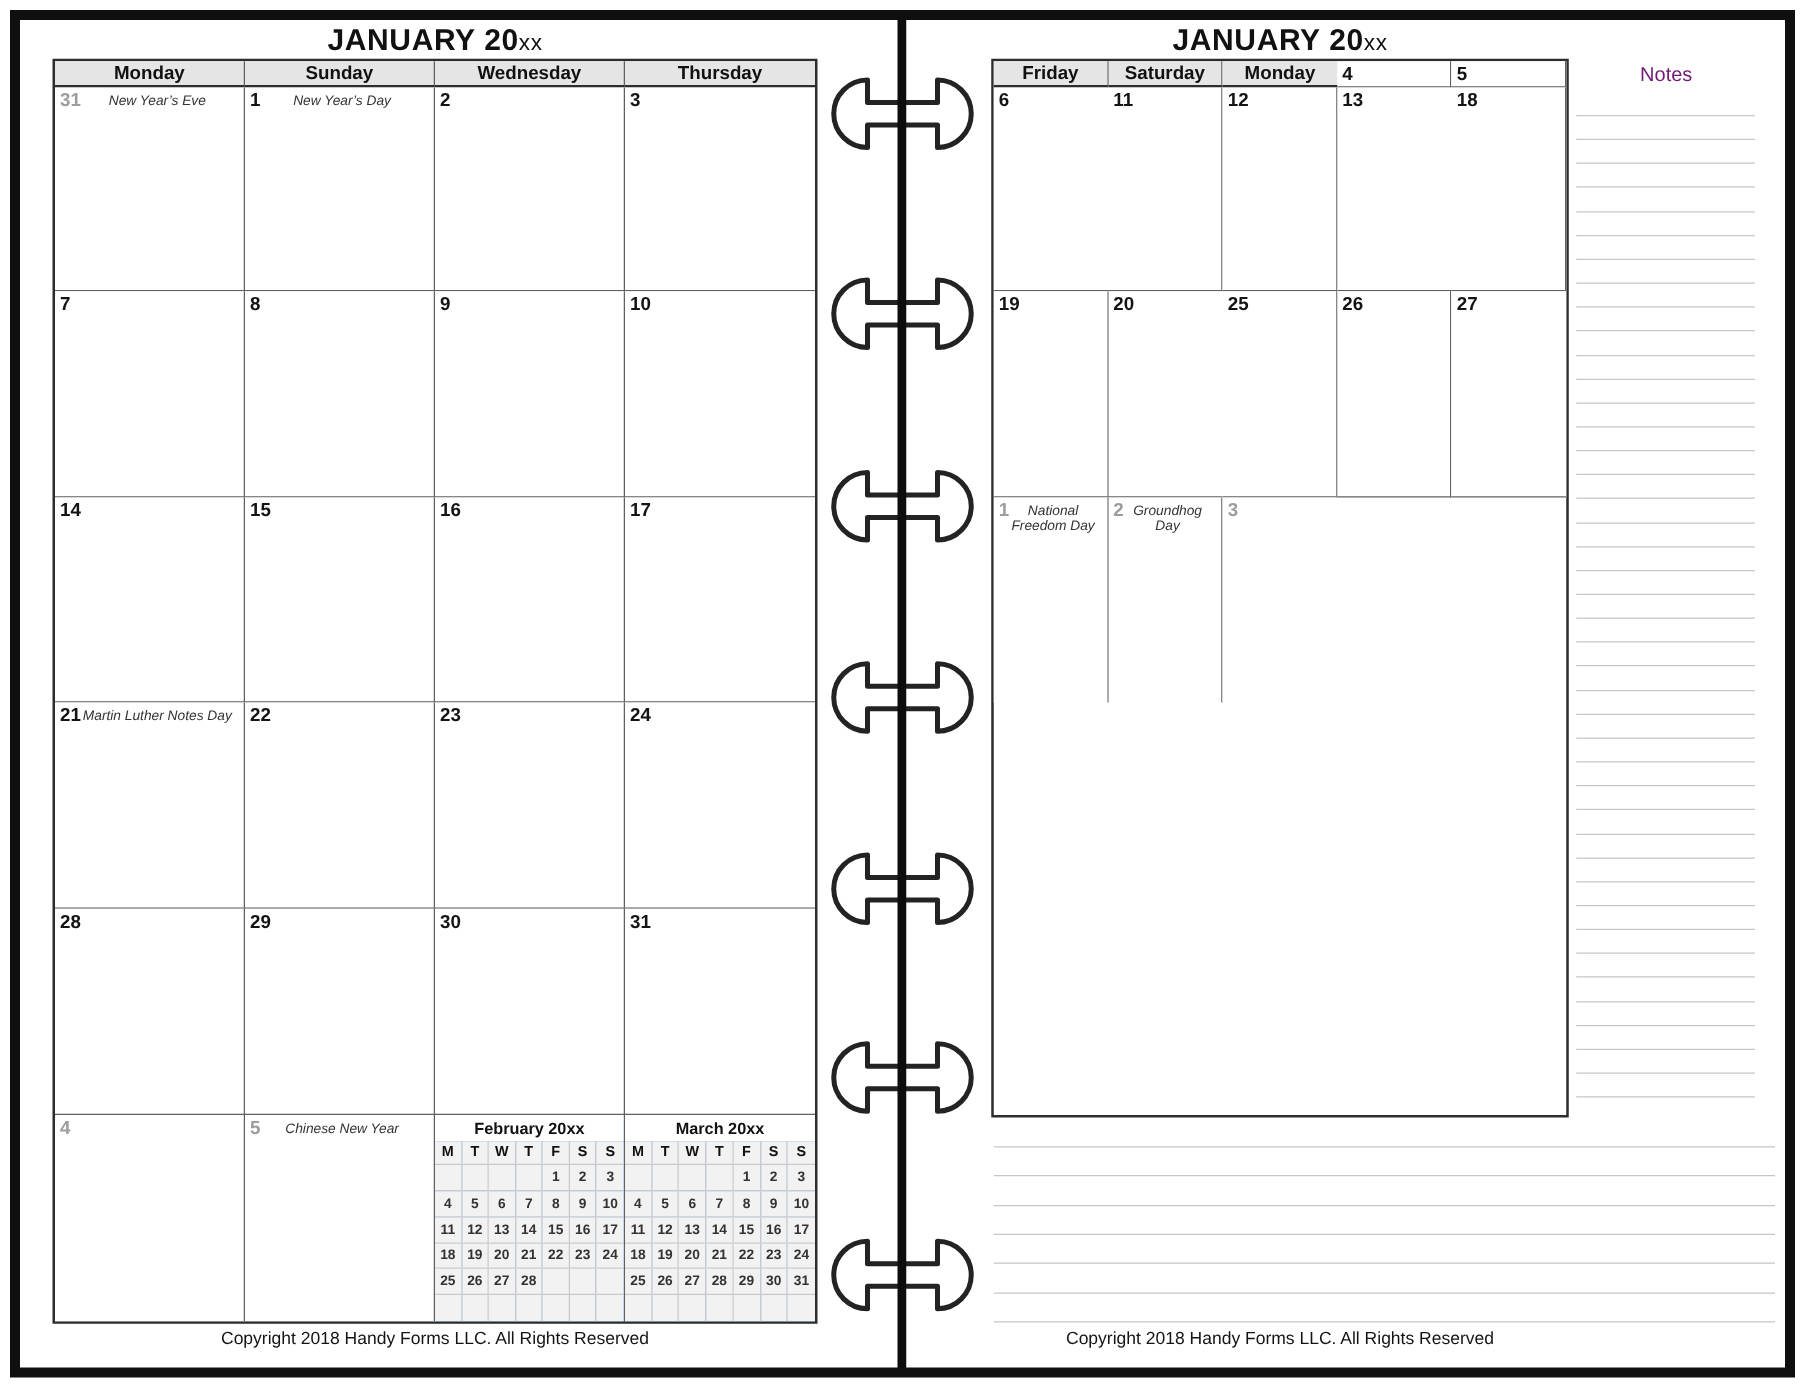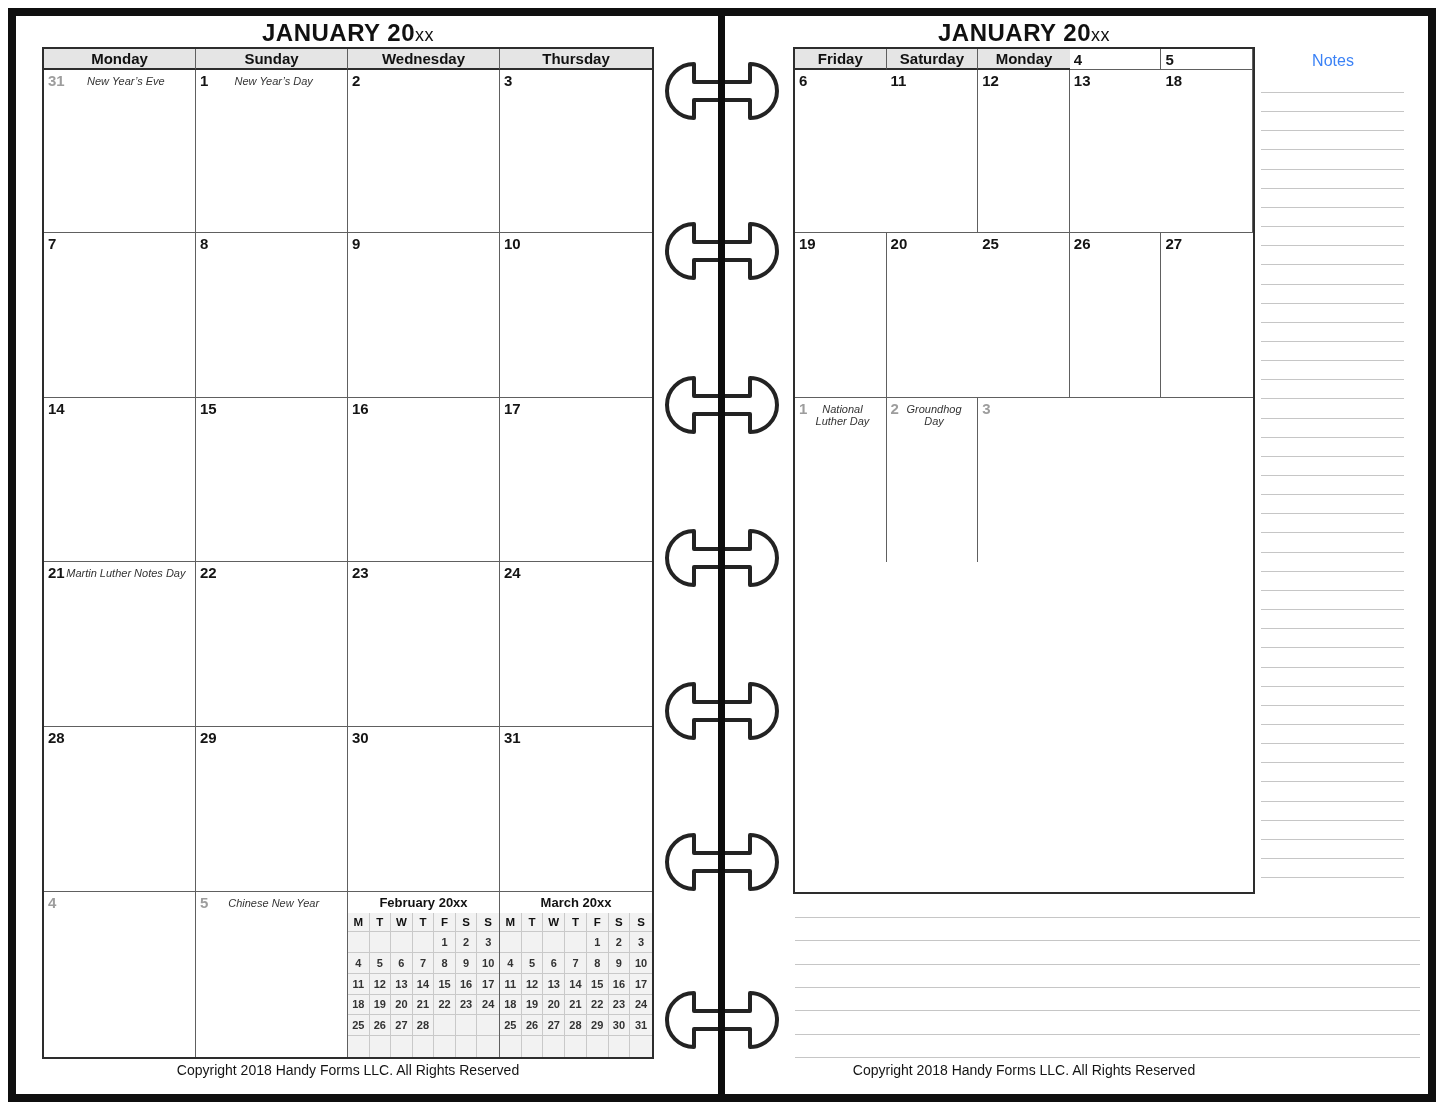--- a/index.html
+++ b/index.html
@@ -59,21 +59,21 @@
     grid-template-rows:19px repeat(6,1fr);
   }
   .mc-cell{
     background:#f2f2f2;border-right:1px solid #c9c9c9;border-bottom:1px solid #c9c9c9;
     display:flex;align-items:center;justify-content:center;
     font-size:11px;font-weight:bold;color:#333;box-sizing:border-box;
   }
   .mc-head{color:#111;font-size:11.5px;}
   .notes-label{
     position:absolute;left:1258px;top:52px;width:150px;text-align:center;
-    font-size:16px;color:#3b82f6;z-index:2;
+    font-size:16px;color:#701a75;z-index:2;
   }
   .notes-lines{position:absolute;left:1261px;top:92px;width:143px;height:800px;z-index:1;}
   .bottom-lines{position:absolute;left:795px;top:917px;width:625px;height:150px;z-index:1;}
   .rule{position:absolute;left:0;width:100%;height:1px;background:#c6c6c6;}
   .copyright{
     position:absolute;top:1062px;text-align:center;font-size:14px;color:#141414;z-index:2;
   }
   #copyright-left{left:42px;width:612px;}
   #copyright-right{left:793px;width:462px;}
   .spine{
@@ -315,21 +315,21 @@
       <span class="num">25</span>
     </div>
     <div class="cell day-cell">
       <span class="num">26</span>
     </div>
     <div class="cell day-cell nrb">
       <span class="num">27</span>
     </div>
     <div class="cell day-cell nbb">
       <span class="num muted">1</span>
-      <span class="holiday">National Luther Day</span>
+      <span class="holiday">National Freedom Day</span>
     </div>
     <div class="cell day-cell nbb">
       <span class="num muted">2</span>
       <span class="holiday">Groundhog Day</span>
     </div>
     <div class="cell day-cell nrb nbb">
       <span class="num muted">3</span>
     </div>
   </div>
 

